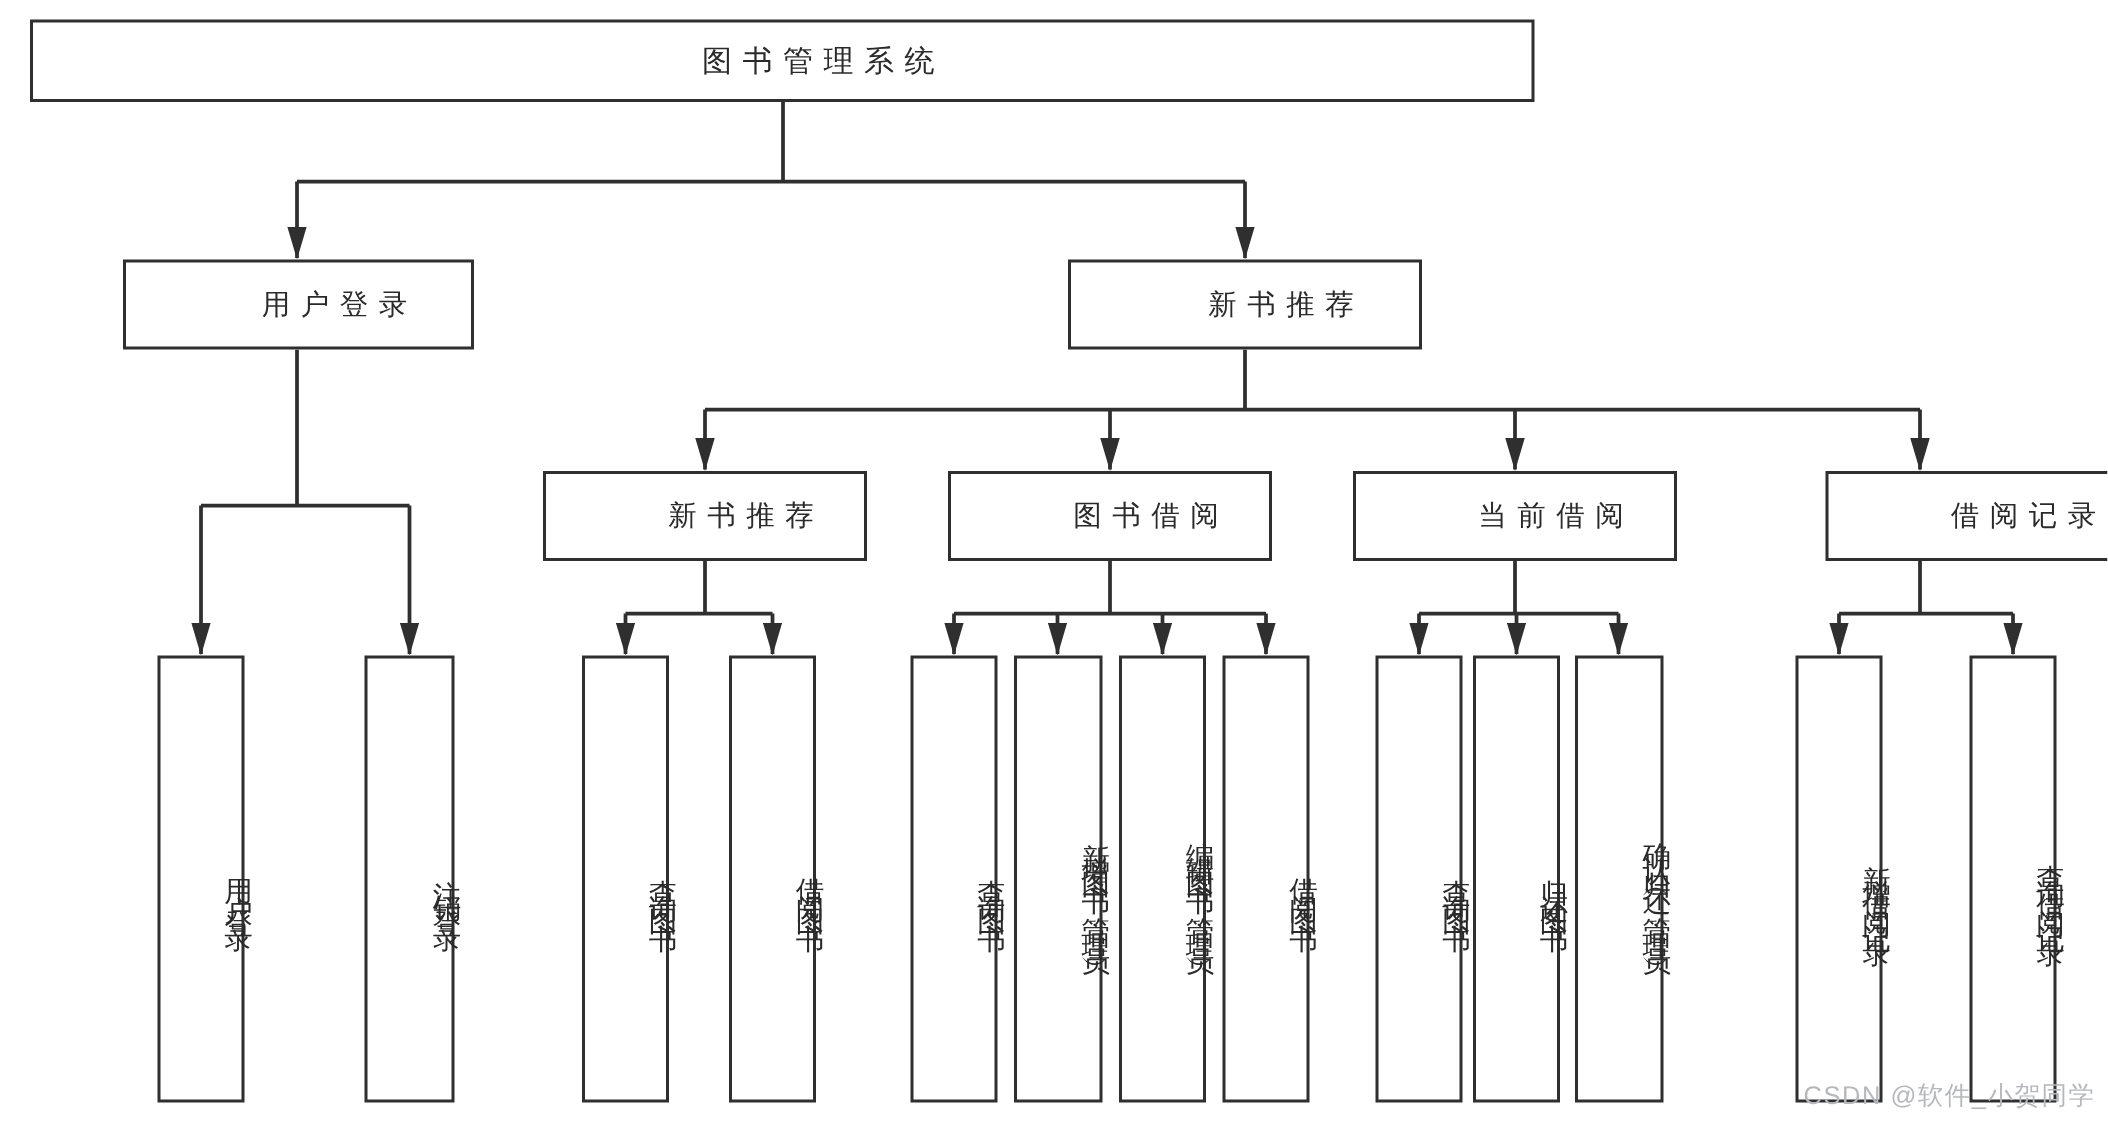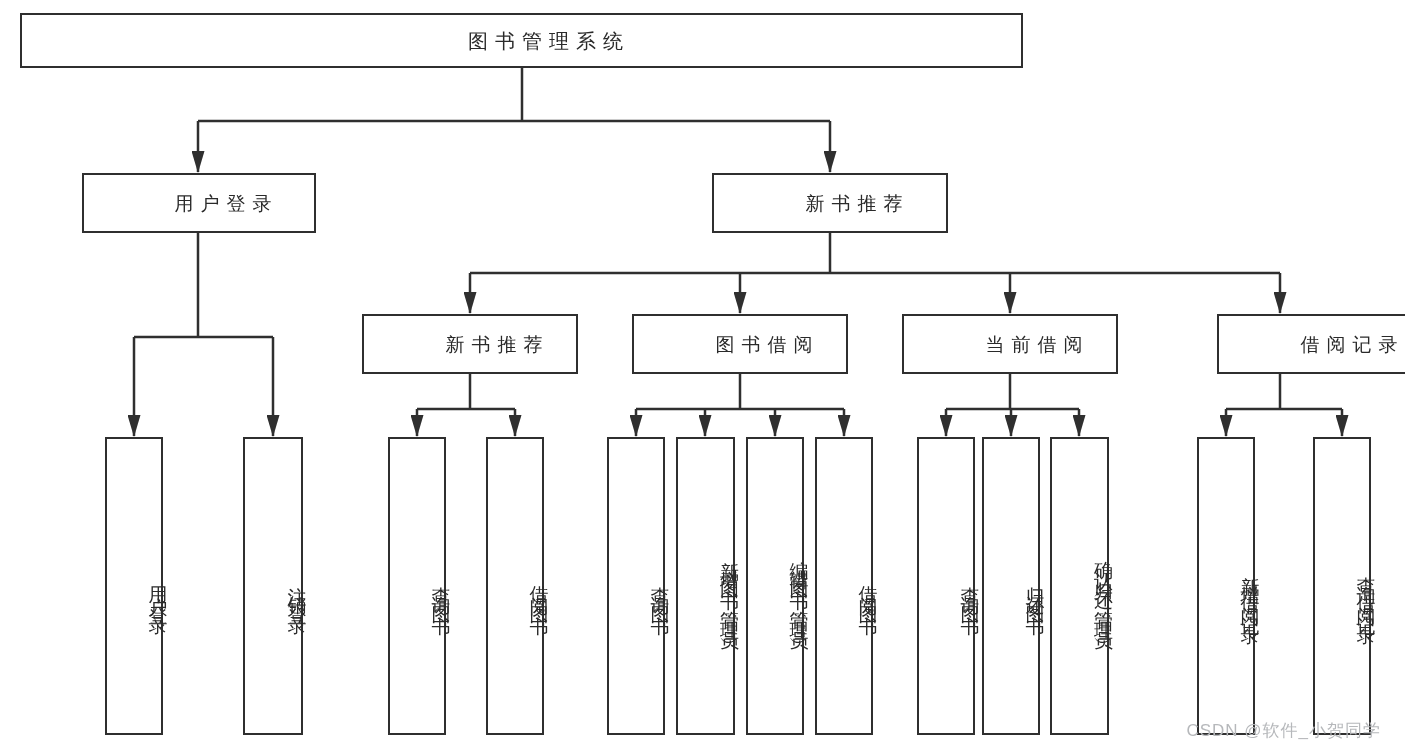--- a/index.html
+++ b/index.html
@@ -48,21 +48,21 @@
     writing-mode: vertical-rl;
     text-orientation: mixed;
     font-size: 19px;
     line-height: 1.15;
     letter-spacing: 10px;
     margin-bottom: -10px; 
     white-space: nowrap;
   }
   #watermark {
     position: absolute;
-    right: 24px;
+    right: 8px;
     bottom: 5px;
     font-size: 17px;
     color: #b6b8bb;
     letter-spacing: 1px;
     z-index: 3;
     white-space: nowrap;
     text-align: right;
   }
 </style>
 </head>

